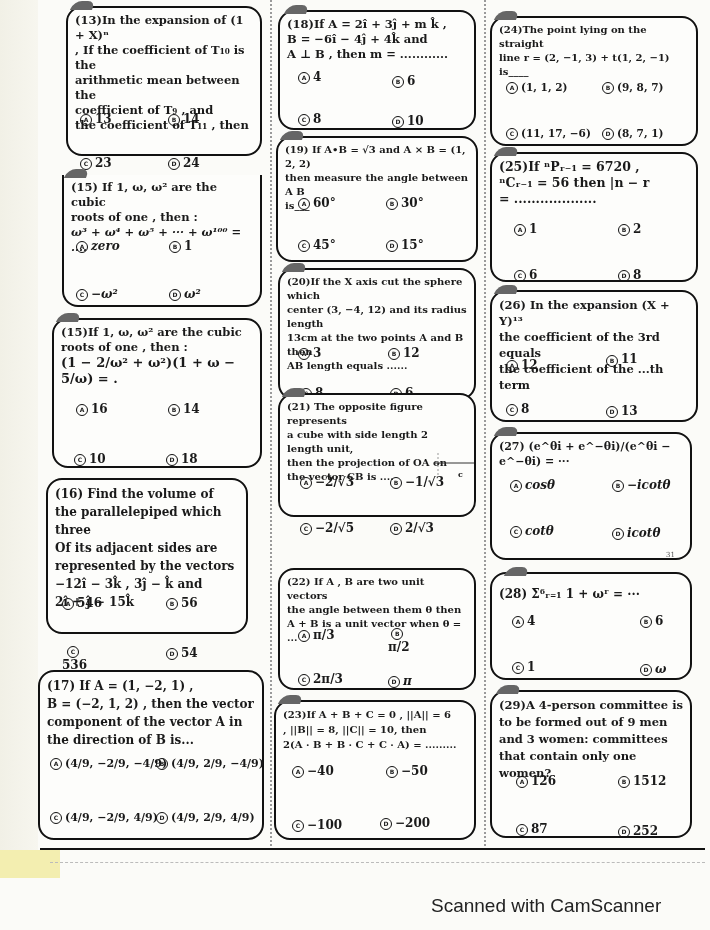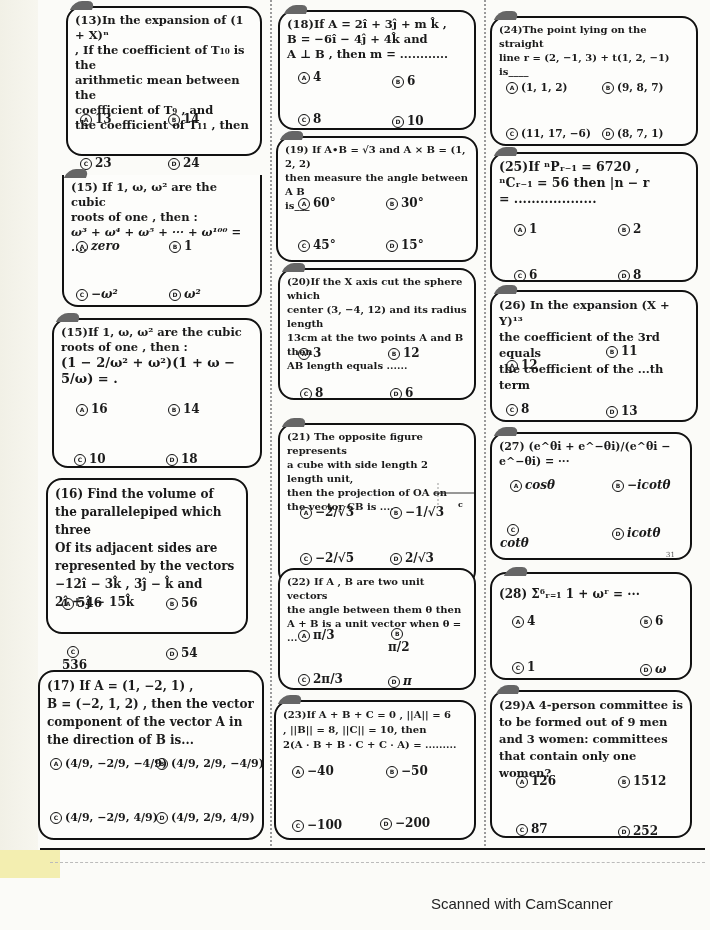--- a/index.html
+++ b/index.html
@@ -6,21 +6,21 @@
   body{width:710px;height:930px;background:#fbfbf8;position:relative;overflow:hidden;font-family:"DejaVu Serif",serif;color:#1a1a1a;}
   .page{position:absolute;left:0;top:0;width:710px;height:930px;}
   .leftbar{position:absolute;left:0;top:0;width:38px;height:870px;background:linear-gradient(90deg,#f1f0e6,#f7f6ef);}
   .yellow{position:absolute;left:0;top:850px;width:60px;height:28px;background:#f3eeb0;}
   .colsep{position:absolute;top:0;width:0;border-left:2px dotted #9a9a9a;}
   .card{position:absolute;border:2.5px solid #111;border-radius:16px;background:#fdfdfb;box-sizing:border-box;padding:5px 7px 4px 7px;font-size:11.5px;line-height:15px;font-weight:bold;}
   .card .q{margin:0;}
   .opt{position:absolute;font-size:12px;font-weight:bold;white-space:nowrap;display:flex;align-items:center;}
   .bubble{display:inline-block;width:10px;height:10px;border:1.6px solid #111;border-radius:50%;margin-right:3px;position:relative;font-size:6px;line-height:10px;text-align:center;font-family:"DejaVu Sans",sans-serif;font-weight:bold;}
   .tab{position:absolute;width:22px;height:9px;background:#666;border-radius:8px 8px 0 0;transform:skewX(-25deg);}
-  .footer{position:absolute;left:431px;top:895px;font-family:"Liberation Sans",sans-serif;font-size:15px;color:#222;}
+  .footer{position:absolute;left:431px;top:895px;font-family:"Liberation Sans",sans-serif;font-size:19px;color:#222;}
   .bottomline{position:absolute;left:40px;top:848px;width:665px;border-top:2.5px solid #111;}
   .bottomline2{position:absolute;left:50px;top:862px;width:655px;border-top:1px dashed #bbb;}
   .i{font-style:italic;}
   .sm{font-size:10px;}
 </style>
 </head>
 <body>
 
 <div class="page">
   <div class="leftbar"></div>
@@ -226,21 +226,21 @@
     <div class="opt" style="left:20px;top:116px;">
         <span class="bubble">C</span>
         <span>8</span>
       </div>
     <div class="opt" style="left:110px;top:116px;">
         <span class="bubble">D</span>
         <span>6</span>
       </div>
   </div>
 
-  <div class="card" style="left:278px;top:423px;width:198px;height:164px;">
+  <div class="card" style="left:278px;top:393px;width:198px;height:124px;">
     <div class="tab" style="left:4px;top:-7px;"></div>
     <div class="q sm" style="line-height:14px;">
       <span>(21)</span> <span>The opposite figure represents</span><br>
       <span>a cube with side length 2 length unit,</span><br>
       <span>then the projection of OA on</span><br>
       <span>the vector CB is ....</span>
     </div>
     <svg style="position:absolute;left:150px;top:52px;" width="46" height="36">
       <line x1="4" y1="16" x2="44" y2="16" stroke="#333" stroke-width="1"></line>
       <line x1="8" y1="6" x2="8" y2="28" stroke="#999" stroke-width="1" stroke-dasharray="2,2"></line>
@@ -367,21 +367,21 @@
     <div class="tab" style="left:4px;top:-7px;"></div>
     <div class="q" style="line-height:16px;">
       <span>(26)</span> <span>In the expansion (X + Y)¹³</span><br>
       <span>the coefficient of the 3rd equals</span><br>
       <span>the coefficient of the ...th term</span>
     </div>
     <div class="opt" style="left:14px;top:66px;">
         <span class="bubble">A</span>
         <span>12</span>
       </div>
-    <div class="opt" style="left:114px;top:52px;">
+    <div class="opt" style="left:114px;top:60px;align-items:flex-end;">
         <span class="bubble">B</span>
         <span>11</span>
       </div>
     <div class="opt" style="left:14px;top:110px;">
         <span class="bubble">C</span>
         <span>8</span>
       </div>
     <div class="opt" style="left:114px;top:112px;">
         <span class="bubble">D</span>
         <span>13</span>
@@ -394,21 +394,21 @@
       <span>(27)</span> <span>(e^θi + e^−θi)/(e^θi − e^−θi) = ···</span>
     </div>
     <div class="opt" style="left:18px;top:44px;">
         <span class="bubble">A</span>
         <span class="i">cosθ</span>
       </div>
     <div class="opt" style="left:120px;top:44px;">
         <span class="bubble">B</span>
         <span class="i">−icotθ</span>
       </div>
-    <div class="opt" style="left:8px;top:90px;flex-direction:column;">
+    <div class="opt" style="left:18px;top:90px;">
         <span class="bubble">C</span>
         <span class="i">cotθ</span>
       </div>
     <div class="opt" style="left:120px;top:92px;">
         <span class="bubble">D</span>
         <span class="i">icotθ</span>
       </div>
     <span style="position:absolute;left:174px;top:114px;font-size:7px;font-weight:normal;color:#555;">31</span>
   </div>
 

